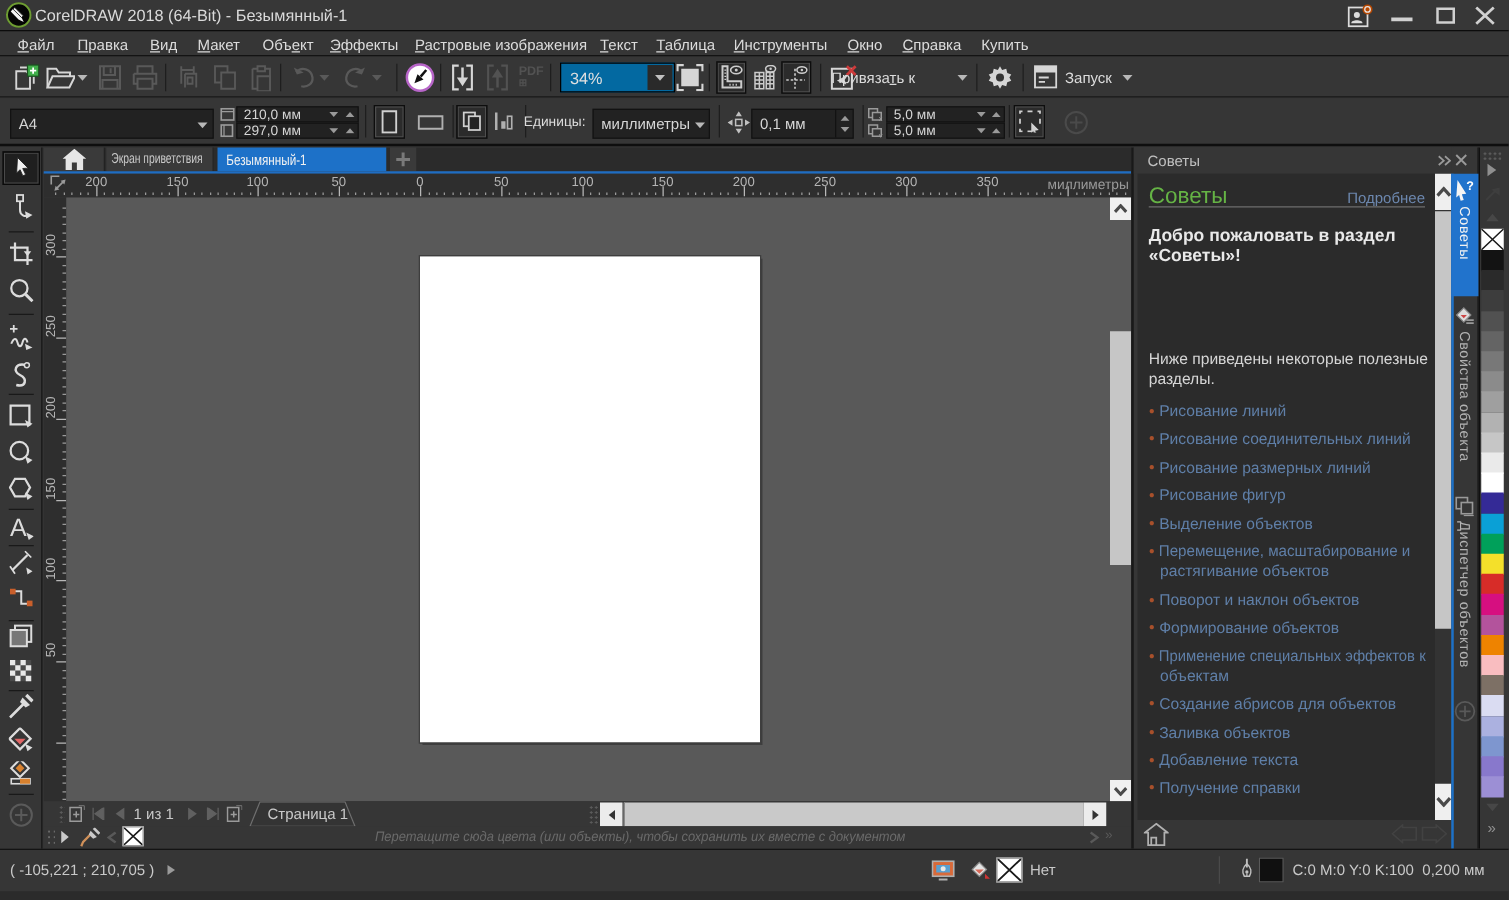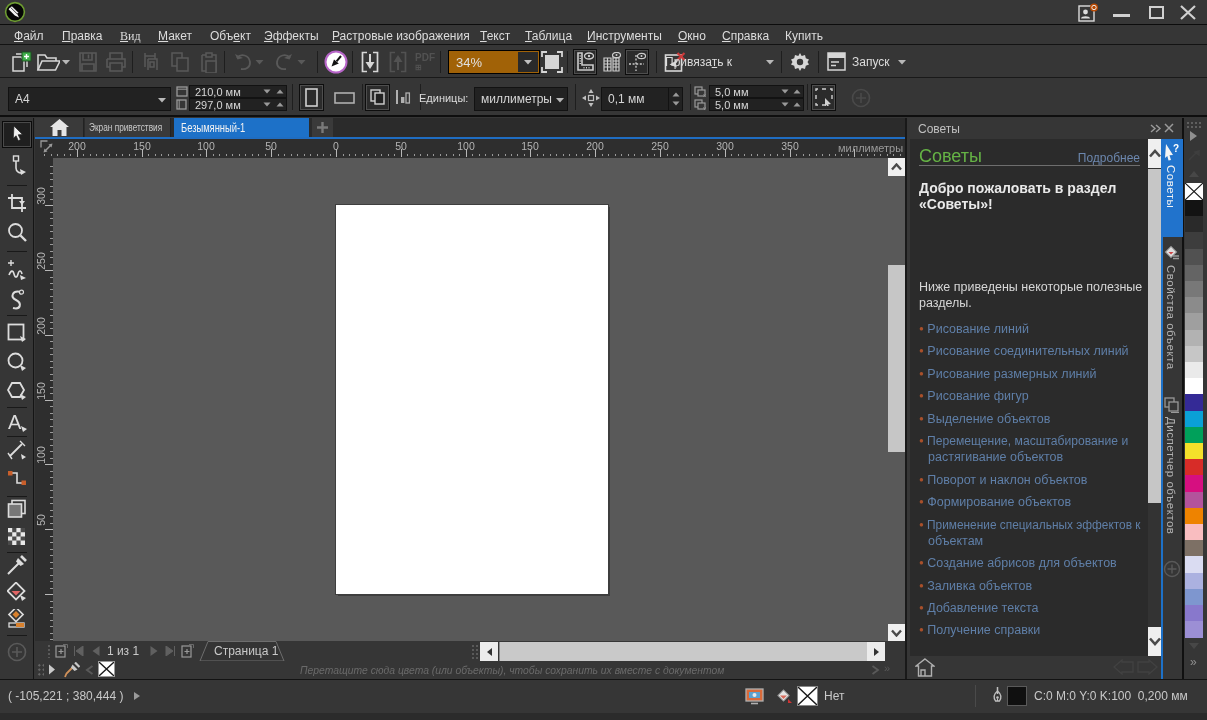--- a/index.html
+++ b/index.html
@@ -15,39 +15,40 @@
 </head>
 <body>
 
 <div class="abs" id="titlebar" style="left:0;top:0;width:1207px;height:25px;background:#373737;border-bottom:1px solid #0c0c0c;">
   <svg class="abs" style="left:4px;top:1px;" width="22" height="22" viewBox="0 0 22 22">
     <circle cx="11" cy="11" r="10" fill="#050505"></circle>
     <circle cx="11" cy="11" r="9.4" fill="none" stroke="#6e9c33" stroke-width="1.6"></circle>
     <path d="M6.5 6 L13 12.5 L15 16.5 L10.8 14.6 L4.6 8.2 Z" fill="#f4f4f4"></path>
     <path d="M7.8 4.9 L14.6 11.6 L13.2 13 L6.4 6.3 Z" fill="#e8e8e8" stroke="#222" stroke-width="0.7"></path>
   </svg>
+  <div class="abs txt" style="left:28px;top:5px;font-size:13px;color:#dadada;">CorelDRAW 2018 (64-Bit) - Безымянный-1</div>
 
   <svg class="abs" style="left:1076px;top:3px;" width="24" height="20" viewBox="0 0 24 20">
     <rect x="3" y="3" width="15" height="15" fill="none" stroke="#dcdcdc" stroke-width="1.4"></rect>
     <circle cx="9.5" cy="9" r="2.4" fill="#dcdcdc"></circle>
     <path d="M5 15.5 C5 12.5 14 12.5 14 15.5 Z" fill="#dcdcdc"></path>
     <circle cx="18" cy="4.5" r="4" fill="#b84800"></circle>
     <circle cx="18" cy="4.5" r="2.2" fill="none" stroke="#e8e8e8" stroke-width="1"></circle>
   </svg>
   <div class="abs" style="left:1113px;top:14px;width:17px;height:3px;background:#d0d0d0;"></div>
   <div class="abs" style="left:1149px;top:6px;width:15px;height:13px;border:2px solid #d0d0d0;"></div>
   <svg class="abs" style="left:1180px;top:5px;" width="16" height="15" viewBox="0 0 16 15">
     <path d="M1 1 L15 14 M15 1 L1 14" stroke="#d0d0d0" stroke-width="2.2"></path>
   </svg>
 </div>
 
 <div class="abs" id="menubar" style="left:0;top:26px;width:1207px;height:19px;background:#363636;border-bottom:1px solid #131313;">
   <div class="abs txt" style="left:14px;top:3px;"><u>Ф</u>айл</div>
   <div class="abs txt" style="left:62px;top:3px;"><u>П</u>равка</div>
-  <div class="abs txt" style="left:120px;top:3px;font-family:Liberation Serif, serif;"><u>В</u>ид</div>
+  <div class="abs txt" style="left:120px;top:3px;"><u>В</u>ид</div>
   <div class="abs txt" style="left:158px;top:3px;"><u>М</u>акет</div>
   <div class="abs txt" style="left:210px;top:3px;">Объ<u>е</u>кт</div>
   <div class="abs txt" style="left:264px;top:3px;"><u>Э</u>ффекты</div>
   <div class="abs txt" style="left:332px;top:3px;"><u>Р</u>астровые изображения</div>
   <div class="abs txt" style="left:480px;top:3px;"><u>Т</u>екст</div>
   <div class="abs txt" style="left:525px;top:3px;"><u>Т</u>аблица</div>
   <div class="abs txt" style="left:587px;top:3px;"><u>И</u>нструменты</div>
   <div class="abs txt" style="left:678px;top:3px;"><u>О</u>кно</div>
   <div class="abs txt" style="left:722px;top:3px;"><u>С</u>правка</div>
   <div class="abs txt" style="left:785px;top:3px;">Купить</div>
@@ -124,21 +125,21 @@
 
   <svg class="icn" style="left:389px;top:5px;" width="18" height="22" viewBox="0 0 18 22">
     <path d="M6 1.5 L1.5 1.5 L1.5 20.5 L6 20.5 M12 1.5 L16.5 1.5 L16.5 20.5 L12 20.5" fill="none" stroke="#525252" stroke-width="1.7"></path>
     <path d="M9 19 L9 9" stroke="#525252" stroke-width="2"></path>
     <path d="M4.5 11 L9 4 L13.5 11 Z" fill="#525252"></path>
   </svg>
 
   <div class="abs" style="left:415px;top:7px;color:#525252;font-size:10px;font-weight:bold;line-height:9px;">PDF<br><span style="font-size:8px;">⊞</span></div>
   <div class="sep-v" style="left:440px;top:5px;height:22px;"></div>
 
-  <div class="well" style="left:448px;top:4px;width:92px;height:24px;background:#a16207;border-color:#000;">
+  <div class="well" style="left:448px;top:4px;width:92px;height:24px;background:#0369a1;border-color:#000;">
     <div class="abs" style="left:7px;top:4px;font-size:13px;color:#e0e0e0;">34%</div>
     <div class="abs" style="right:1px;top:1px;width:20px;height:20px;background:#2a2a2a;">
       <svg class="abs" style="left:5px;top:7px;" width="10" height="6" viewBox="0 0 10 6">
           <path d="M1 1 L5 5.5 L9 1 Z" fill="#c0c0c0"></path>
         </svg>
     </div>
   </div>
 
   <svg class="icn" style="left:541px;top:5px;" width="22" height="22" viewBox="0 0 22 22">
     <path d="M1 6 L1 1 L6 1 M16 1 L21 1 L21 6 M21 16 L21 21 L16 21 M6 21 L1 21 L1 16" fill="none" stroke="#d6d6d6" stroke-width="1.8"></path>
@@ -924,21 +925,21 @@
     <div class="abs" style="left:1px;top:471px;width:18px;height:17px;background:#7e96cf;"></div>
     <div class="abs" style="left:1px;top:487px;width:18px;height:17px;background:#8878cc;"></div>
     <div class="abs" style="left:1px;top:503px;width:18px;height:17px;background:#9c8fd5;"></div>
   <svg class="abs" style="left:4px;top:524px;" width="12" height="8" viewBox="0 0 12 8">
       <path d="M1 1 L6 7 L11 1 Z" fill="#474747"></path>
     </svg>
   <div class="abs" style="left:6px;top:537px;font-size:12px;color:#8f8f8f;">»</div>
 </div>
 
 <div class="abs" id="statusbar" style="left:0;top:679px;width:1207px;height:34px;background:#363636;border-top:1px solid #131313;">
-  <div class="abs" style="left:8px;top:9px;font-size:12px;color:#c9c9c9;white-space:nowrap;">( -105,221 ; 380,444 )</div>
+  <div class="abs" style="left:8px;top:9px;font-size:12px;color:#c9c9c9;white-space:nowrap;">( -105,221 ; 210,705 )</div>
   <svg class="abs" style="left:133px;top:11px;" width="8" height="10" viewBox="0 0 8 10">
       <path d="M1 1 L7 5 L1 9 Z" fill="#9a9a9a"></path>
     </svg>
 
   <svg class="abs" style="left:745px;top:8px;" width="19" height="17" viewBox="0 0 19 17">
     <rect x="1" y="1" width="17" height="12" fill="#d86a3a" stroke="#b0b0b0" stroke-width="1.3"></rect>
     <rect x="4" y="4" width="11" height="6" fill="#5aa0d0"></rect>
     <circle cx="9.5" cy="7" r="2" fill="#e8e8e8"></circle>
     <path d="M6 15.5 L13 15.5" stroke="#b0b0b0" stroke-width="1.6"></path>
   </svg>

